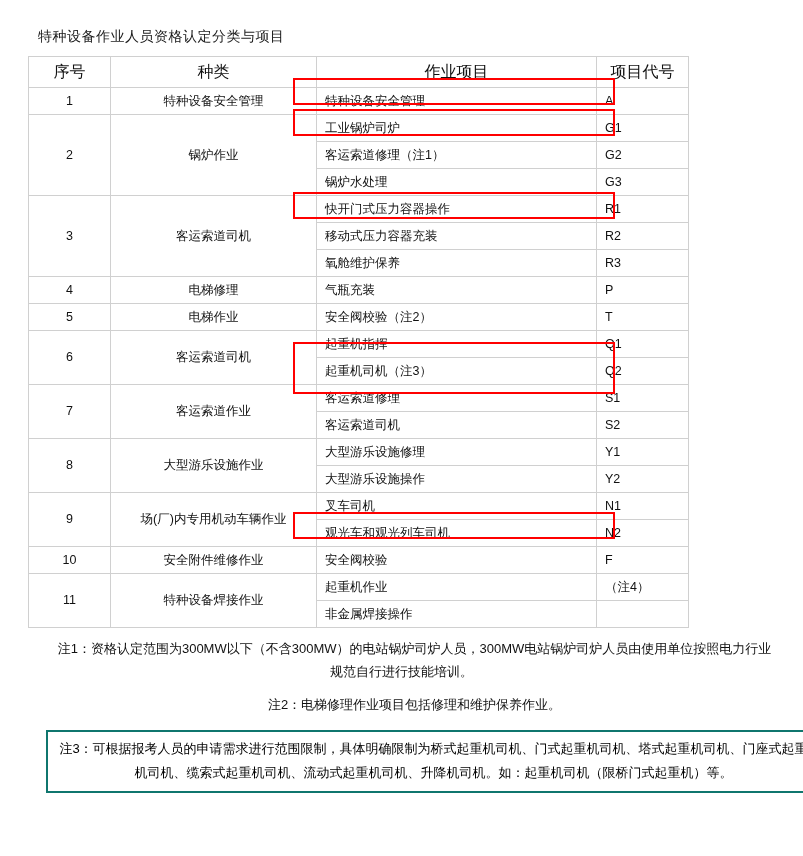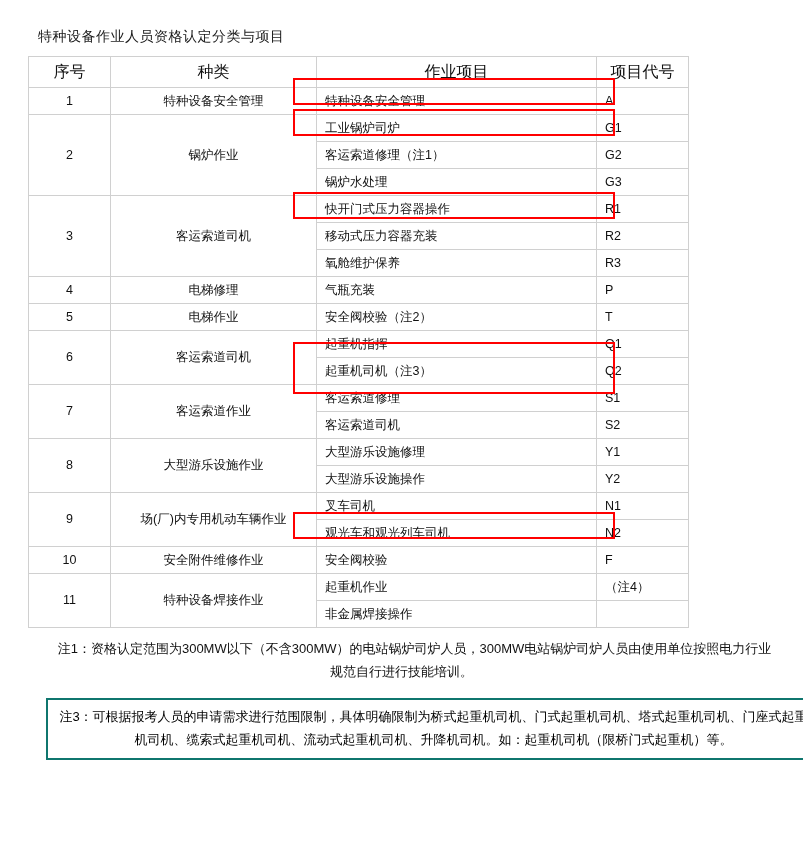--- a/index.html
+++ b/index.html
@@ -233,20 +233,21 @@
   </table>
 
   <div class="redbox" style="left:293px; top:78px; width:322px; height:27px;"></div>
   <div class="redbox" style="left:293px; top:109px; width:322px; height:27px;"></div>
   <div class="redbox" style="left:293px; top:192px; width:322px; height:27px;"></div>
   <div class="redbox" style="left:293px; top:342px; width:322px; height:52px;"></div>
   <div class="redbox" style="left:293px; top:512px; width:322px; height:27px;"></div>
 
   <div class="notes">
     <p class="note"><span class="ind"></span><span>注1：资格认定范围为300MW以下（不含300MW）的电站锅炉司炉人员，300MW电站锅炉司炉人员由使用单位按照电力行业规范自行进行技能培训。</span></p>
+    <p class="note"><span class="ind"></span><span>注2：电梯修理作业项目包括修理和维护保养作业。</span></p>
     <div class="note-3-wrap">
       <div class="note-3-box">
         <p><span class="ind"></span><span>注3：可根据报考人员的申请需求进行范围限制，具体明确限制为桥式起重机司机、门式起重机司机、塔式起重机司机、门座式起重机司机、缆索式起重机司机、流动式起重机司机、升降机司机。如：起重机司机（限桥门式起重机）等。</span></p>
       </div>
     </div>
   </div>
 
 </div>
 
 </body></html>

